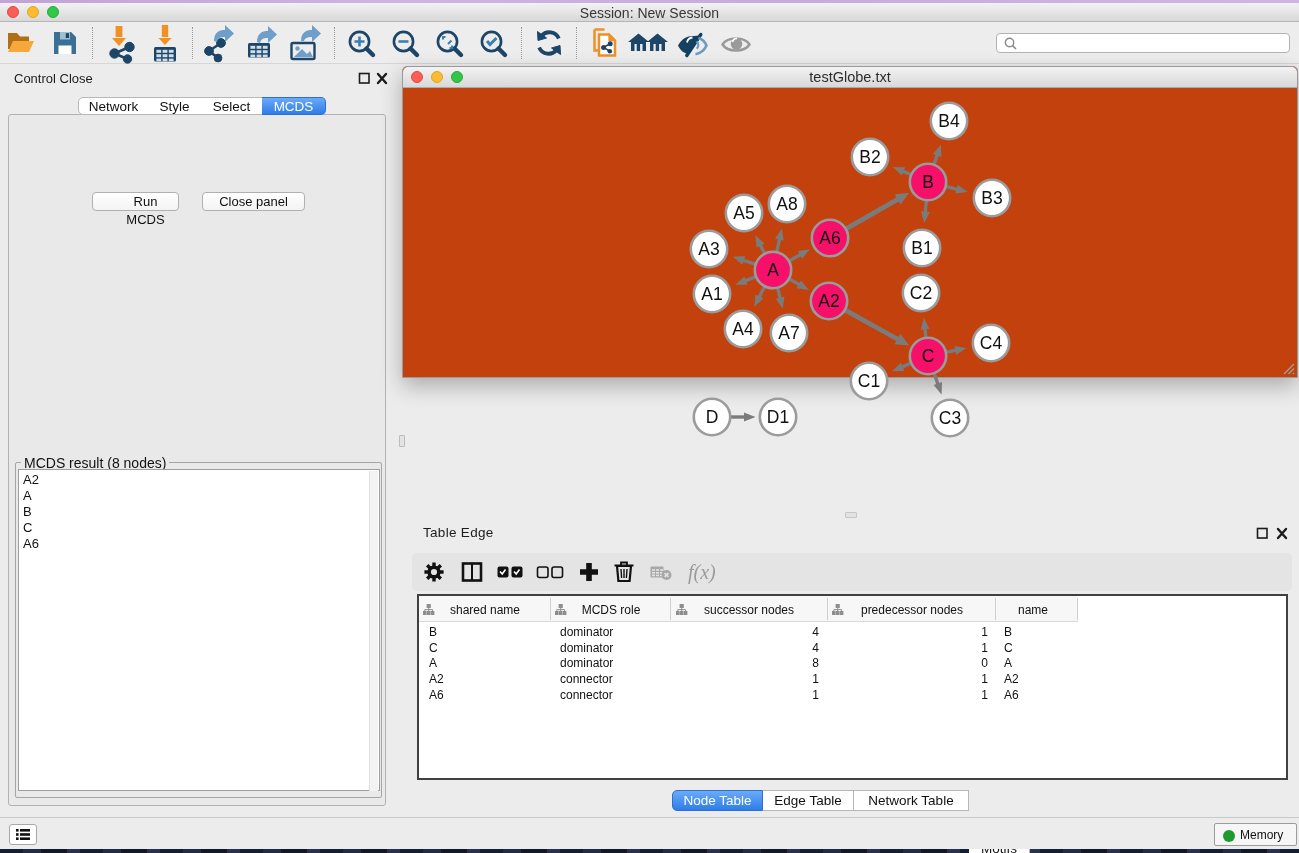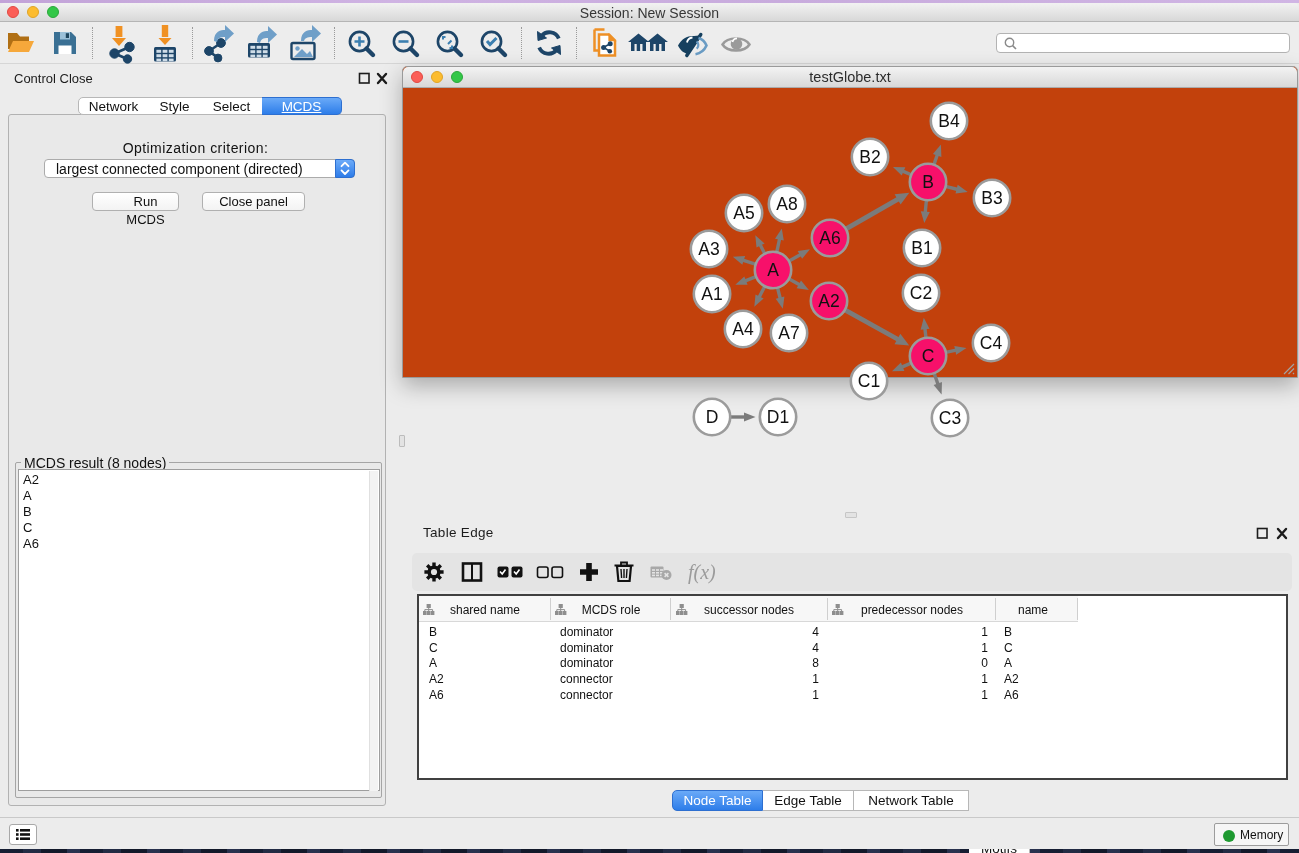--- a/index.html
+++ b/index.html
@@ -190,32 +190,23 @@
     <rect x="1.5" y="1.5" width="9.5" height="9.5" fill="none" stroke="#1c1c1c" stroke-width="1.6"></rect>
     <path d="M 20,2 L 28,11 M 28,2 L 20,11" stroke="#1c1c1c" stroke-width="2.4" stroke-linecap="round"></path>
   </svg>
 
   <div class="abs" style="left:8px;top:49.5px;width:378px;height:692px;background:#e9e9e9;border:1px solid #b2b2b2;border-radius:3px;"></div>
 
   <div class="abs" style="left:78px;top:33px;width:244px;height:18px;">
     <div class="tab" style="left:0;width:71px;border-radius:5px 0 0 5px;">Network</div>
     <div class="tab" style="left:70px;width:54px;border-left:none;">Style</div>
     <div class="tab" style="left:123px;width:62px;border-left:none;">Select</div>
-    <div class="tab tabsel" style="left:184px;width:80px;border-radius:0 5px 5px 0;border-left:none;text-decoration:underline;">MCDS</div>
+    <div class="tab tabsel" style="left:184px;width:64px;border-radius:0 5px 5px 0;border-left:none;">MCDS</div>
   </div>
-  <div class="abs" style="left:0;top:76px;width:391px;text-align:center;font-size:14px;letter-spacing:0.45px;color:#111;">Optimization criterion:</div>
-
-  <div class="abs" style="left:44px;top:95px;width:311px;height:19px;background:#fff;border:1px solid #ababab;border-radius:4px;">
-    <div class="abs" style="left:11px;top:0.5px;font-size:14px;color:#111;">largest connected component (directed)</div>
-    <div class="abs" style="right:-1px;top:-1px;width:20px;height:19px;background:linear-gradient(#6cabf9,#2e7ce8);border-radius:0 4px 4px 0;border:1px solid #2d6fd0;">
-      <svg width="18" height="17" viewBox="0 0 18 17">
-          <path d="M 5.5,6.2 L 9,2.6 L 12.5,6.2 M 5.5,10.4 L 9,14 L 12.5,10.4" stroke="#fff" stroke-width="1.8" fill="none" stroke-linecap="round" stroke-linejoin="round"></path>
-        </svg>
-    </div>
-  </div>
+
   <div class="btn" style="left:92px;top:127.5px;width:87px;height:19px;line-height:18px;padding-left:20px;">Run MCDS</div>
   <div class="btn" style="left:202px;top:127.5px;width:103px;height:19px;line-height:18px;">Close panel</div>
 
   <div class="abs" style="left:15px;top:398px;width:367px;height:336px;border:1px solid #a5a5a5;border-radius:2px;"></div>
   <div class="abs" style="left:21px;top:391px;background:#e9e9e9;padding:0 3px;font-size:14px;color:#111;">MCDS result (8 nodes)</div>
   <div class="abs" style="left:18px;top:405px;width:362px;height:322px;background:#fff;border:1px solid #9e9e9e;font-size:13px;color:#111;">
     <div style="padding:2px 0 0 4px;line-height:16px;">A2<br>A<br>B<br>C<br>A6</div>
     <div class="abs" style="right:1px;top:1px;width:9px;height:320px;background:#f3f3f3;border-left:1px solid #e0e0e0;"></div>
   </div>
 </div>
@@ -463,17 +454,17 @@
         <g fill="#111">
           <rect x="6" y="4" width="2.6" height="2.6"></rect>
           <rect x="10" y="4" width="10" height="2.6"></rect>
           <rect x="6" y="8.2" width="2.6" height="2.6"></rect>
           <rect x="10" y="8.2" width="10" height="2.6"></rect>
           <rect x="6" y="12.4" width="2.6" height="2.6"></rect>
           <rect x="10" y="12.4" width="10" height="2.6"></rect>
         </g>
       </svg>
   </div>
-  <div class="abs" style="left:1214px;top:5px;width:75px;height:23px;background:#f6f6f6;border:1px solid #9c9c9c;border-radius:2px;">
+  <div class="abs" style="left:1214px;top:5px;width:83px;height:23px;background:#f6f6f6;border:1px solid #9c9c9c;border-radius:2px;">
     <div class="abs" style="left:8px;top:5.5px;width:12px;height:12px;border-radius:50%;background:#1f9a31;"></div>
     <div class="abs" style="left:25px;top:3.5px;font-size:12px;color:#111;">Memory</div>
   </div>
 </div>
 
 </body></html>

